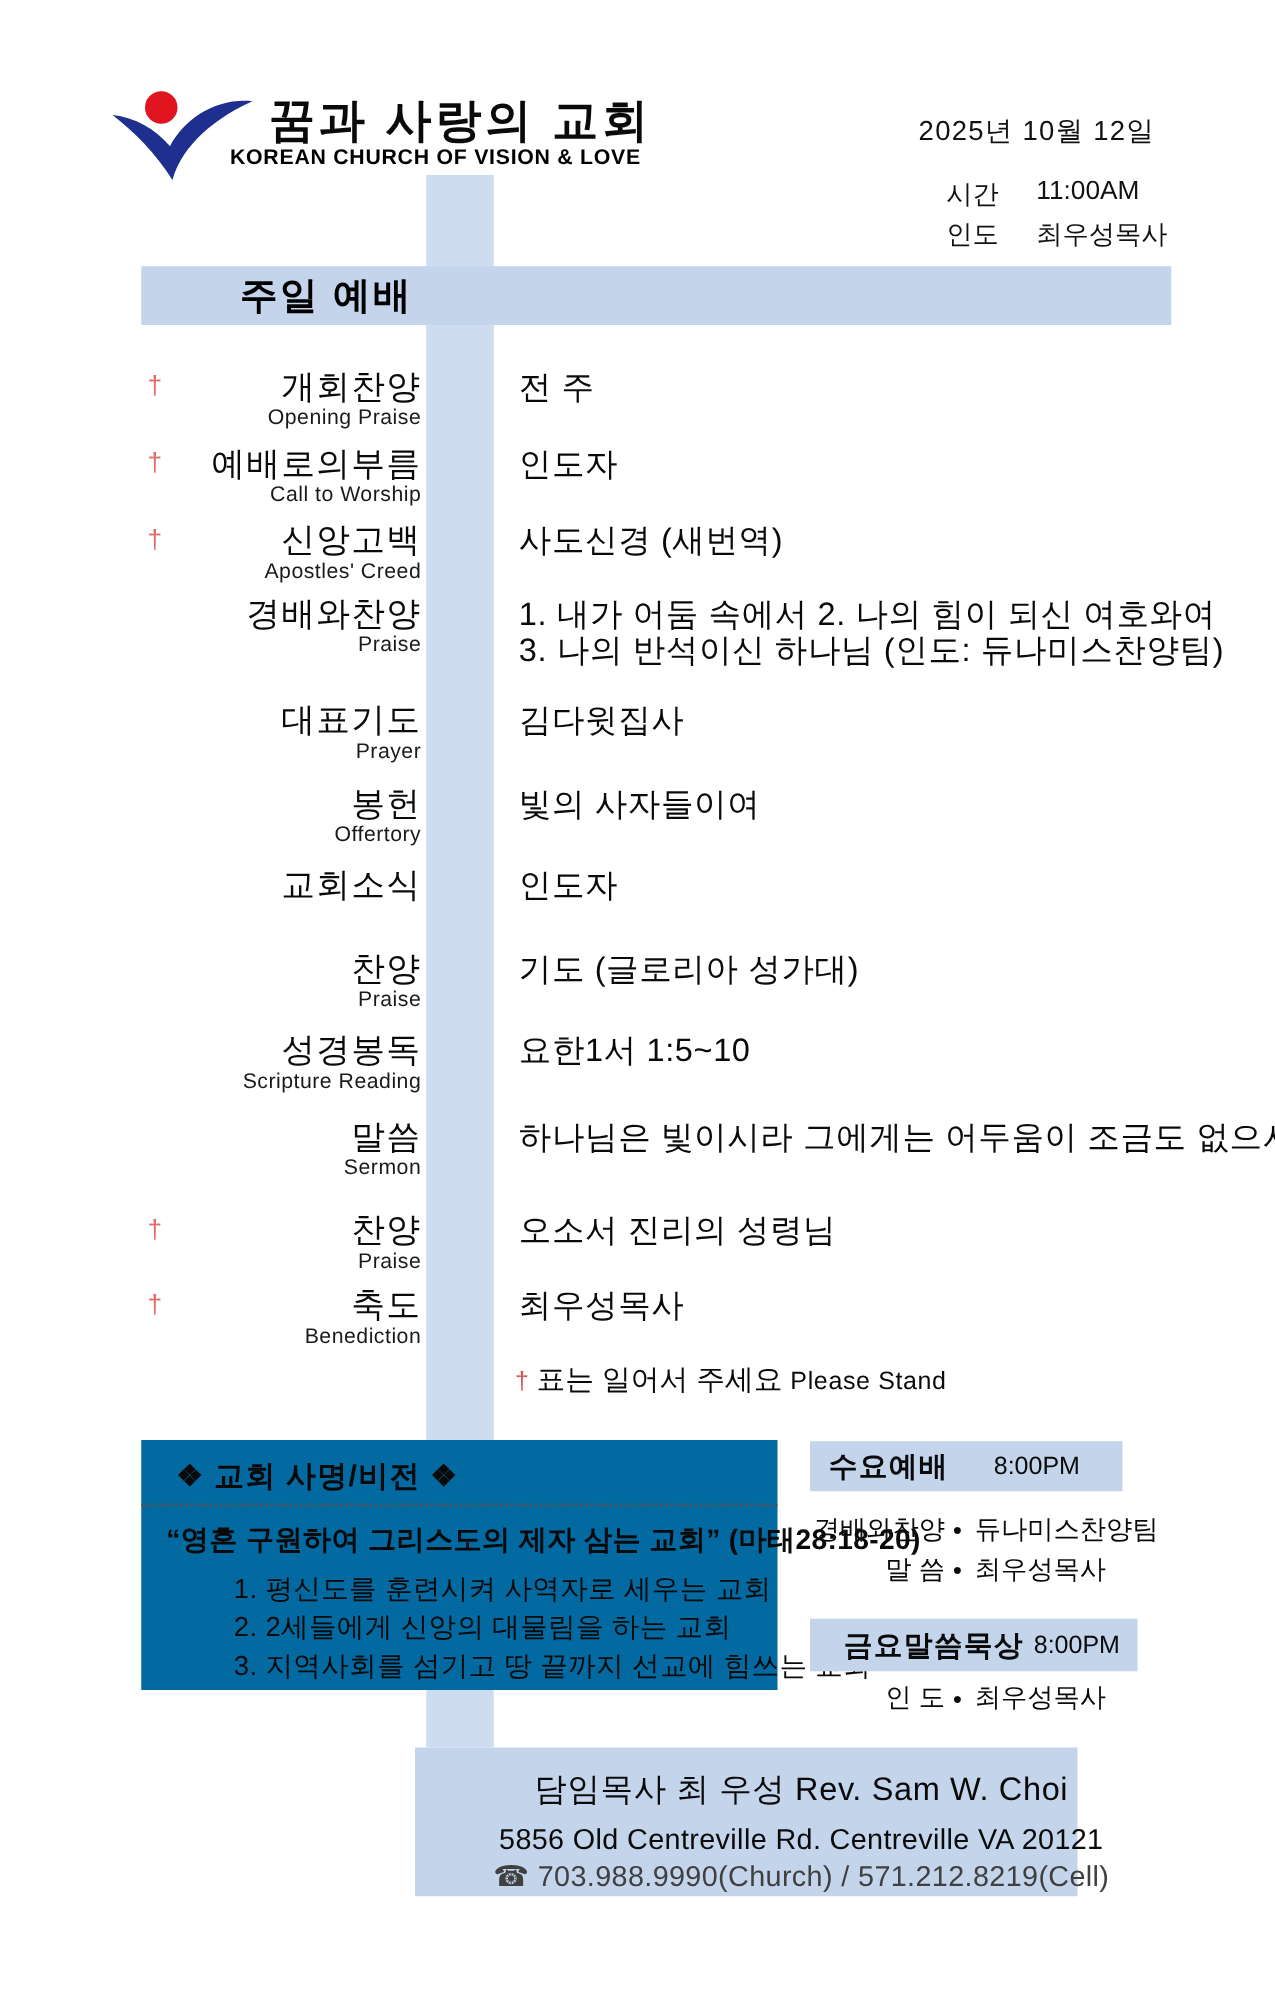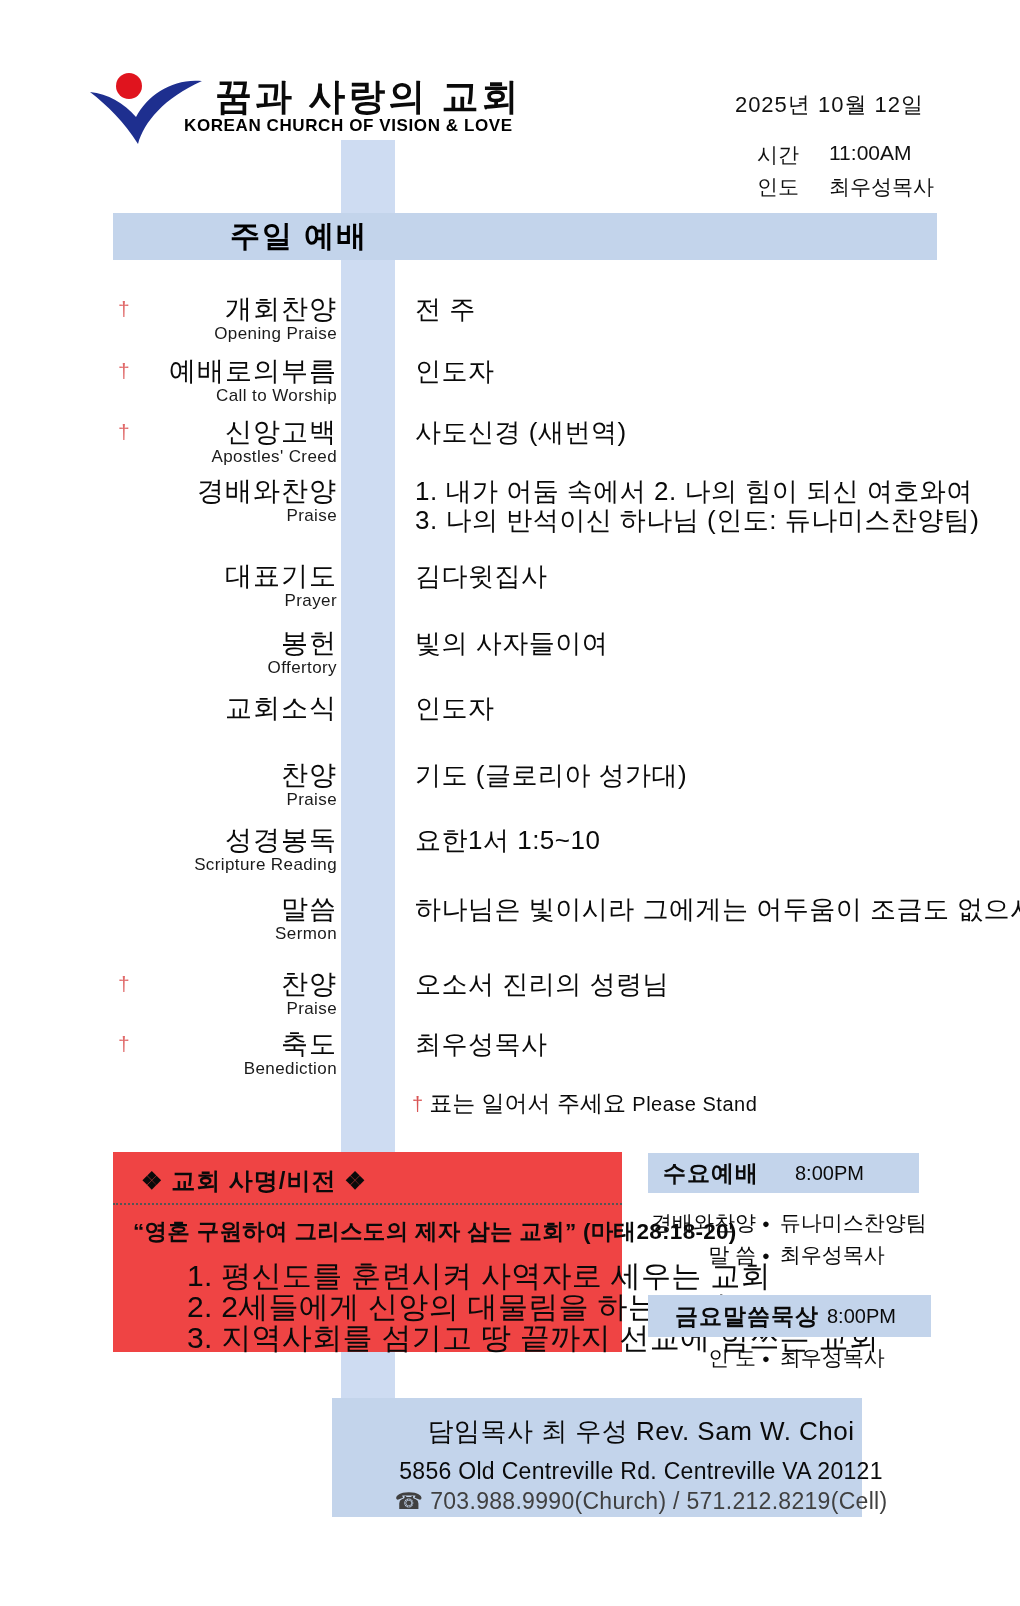--- a/index.html
+++ b/index.html
@@ -6,46 +6,46 @@
   body{
     width:1020px;height:1606px;position:relative;background:#ffffff;
     font-family:"Liberation Sans", sans-serif;color:#111;
     overflow:hidden;
   }
   .abs{position:absolute;}
   
   .cross-vertical{left:341px;top:140px;width:54px;height:1258px;background:#cedcf2;}
   .title-band{left:113px;top:213px;width:824px;height:47px;background:#c3d4eb;
     display:flex;align-items:center;}
-  .title-band .t{padding-left:117px;font-size:30px;font-weight:bold;color:#000;letter-spacing:2px;}
+  .title-band .t{padding-left:79px;font-size:30px;font-weight:bold;color:#000;letter-spacing:2px;}
   
   .logo-svg{left:86px;top:70px;width:120px;height:80px;}
   .church-kr{left:215px;top:72px;font-size:37px;font-weight:bold;color:#0a0a0a;letter-spacing:3px;white-space:nowrap;}
   .church-en{left:184px;top:116px;font-size:17px;font-weight:bold;color:#000000;letter-spacing:0.6px;white-space:nowrap;}
   .date-line{top:90px;right:96px;font-size:22px;letter-spacing:1px;white-space:nowrap;}
   .info-row{left:757px;font-size:21px;white-space:nowrap;display:flex;}
   .info-row .lbl{width:72px;}
   
   .w-item{left:0;width:1020px;height:70px;}
   .w-mark{position:absolute;left:118px;top:2px;font-size:21px;color:#e06a6a;}
   .w-labels{position:absolute;left:90px;top:0;width:247px;text-align:right;}
   .w-kr{font-size:27px;color:#0a0a0a;letter-spacing:1px;line-height:1.05;white-space:nowrap;}
   .w-en{font-size:17px;color:#1a1a1a;letter-spacing:0.4px;line-height:1.25;white-space:nowrap;}
   .w-content{position:absolute;left:415px;top:0;font-size:26px;letter-spacing:0.5px;line-height:29px;white-space:nowrap;color:#0a0a0a;}
   .stand-note{left:412px;top:1088px;font-size:23px;white-space:nowrap;color:#0a0a0a;}
   .stand-note .cross{color:#d95555;font-size:20px;margin-right:6px;}
   .stand-note .en{font-size:20px;letter-spacing:0.5px;}
   
-  .mission-box{left:113px;top:1152px;width:509px;height:200px;background:#ef4444;}
+  .mission-box{left:113px;top:1152px;width:509px;height:200px;background:#0369a1;}
   .mission-title{position:absolute;left:28px;top:13px;font-size:24px;font-weight:bold;letter-spacing:1px;color:#0a0a0a;white-space:nowrap;}
   .mission-rule{position:absolute;left:0;top:51px;width:509px;border-top:2px dotted #555;}
   .mission-statement{position:absolute;left:20px;top:64px;font-size:22.5px;font-weight:bold;letter-spacing:0.3px;white-space:nowrap;color:#0a0a0a;}
-  .mission-item{position:absolute;left:74px;font-size:30px;letter-spacing:0.3px;white-space:nowrap;color:#0a0a0a;}
-  
-  .mw-band{left:648px;width:271px;height:40px;background:#c3d4eb;display:flex;align-items:center;}
+  .mission-item{position:absolute;left:74px;font-size:22px;letter-spacing:0.3px;white-space:nowrap;color:#0a0a0a;}
+  
+  .mw-band{left:648px;width:250px;height:40px;background:#c3d4eb;display:flex;align-items:center;}
   .mw-band .mt{font-size:23px;font-weight:bold;letter-spacing:1px;padding-left:15px;color:#0a0a0a;white-space:nowrap;}
   .mw-band .time{font-size:20px;color:#0a0a0a;white-space:nowrap;}
   .mw-row{left:648px;display:flex;align-items:center;white-space:nowrap;}
   .mw-row .lbl{width:108px;text-align:right;font-size:21px;margin-right:6px;color:#0a0a0a;}
   .mw-row .blt{font-size:13px;margin-right:10px;color:#0a0a0a;}
   .mw-row .val{font-size:21px;color:#0a0a0a;}
   
   .footer-box{left:332px;top:1398px;width:530px;height:119px;background:#c3d4eb;text-align:center;}
   .f-pastor{position:absolute;left:0;top:16px;width:618px;font-size:26px;letter-spacing:0.5px;color:#0a0a0a;white-space:nowrap;}
   .f-addr{position:absolute;left:0;top:60px;width:618px;font-size:23px;letter-spacing:0.3px;color:#0a0a0a;white-space:nowrap;}

